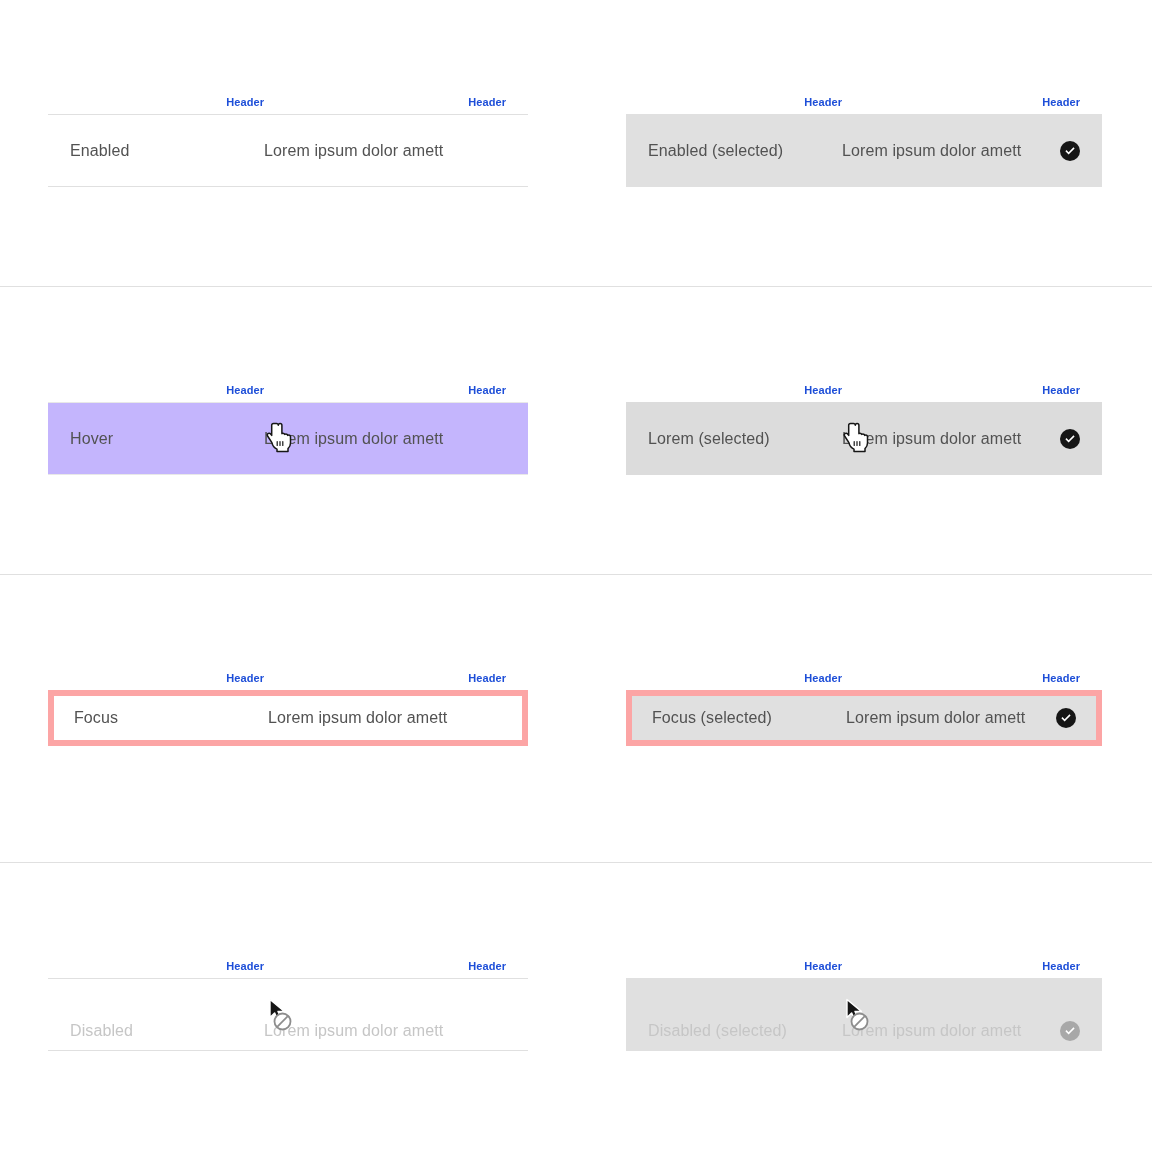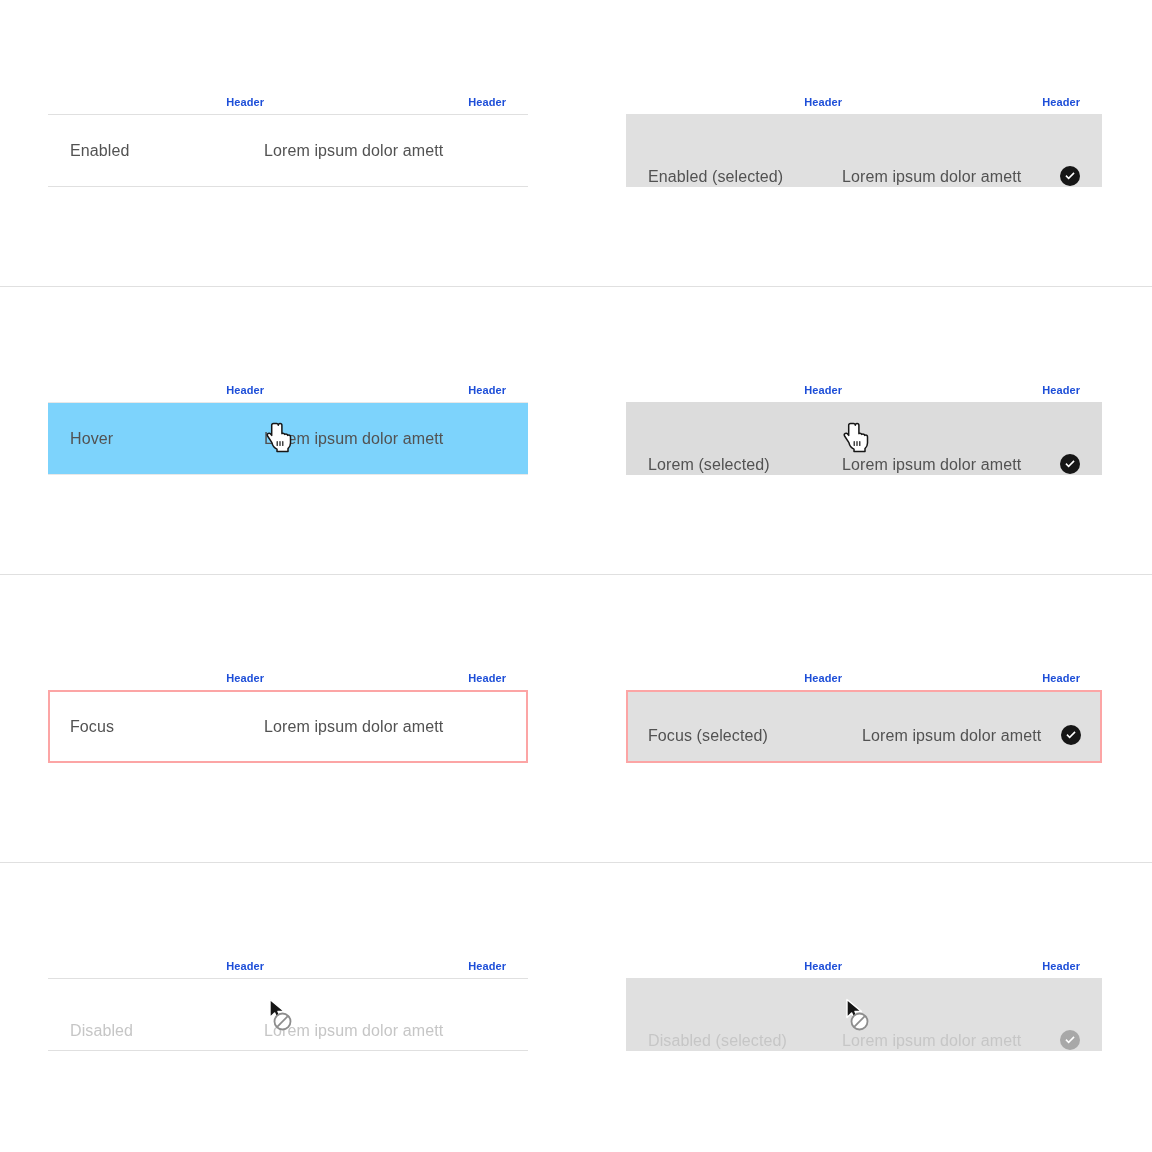--- a/index.html
+++ b/index.html
@@ -90,40 +90,38 @@
     display: flex;
     align-items: center;
     justify-content: flex-end;
   }
 
   
   .trow.selected {
     background: #e0e0e0;
     border-top-color: #e0e0e0;
     border-bottom-color: #e0e0e0;
-    align-items: flex-end;
   }
   .trow.hover {
-    background: #7dd3fc;
+    background: #c4b5fd;
     border-top-color: #e8e8e8;
     border-bottom-color: #e8e8e8;
   }
   .trow.hover.selected {
     background: #dcdcdc;
     border-top-color: #dcdcdc;
     border-bottom-color: #dcdcdc;
   }
   .trow.focus {
-    border: 2px solid #fca5a5;
-    height: 73px;
+    border: 6px solid #fca5a5;
+    height: 56px;
     padding: 16px 20px;
   }
   .trow.focus.selected {
     background: #e0e0e0;
-    gap: 20px;
   }
   .trow.disabled .td { color: #c6c6c6; margin-top: 32px; }
 
   
   .check-icon {
     width: 20px;
     height: 20px;
     display: block;
   }
 

